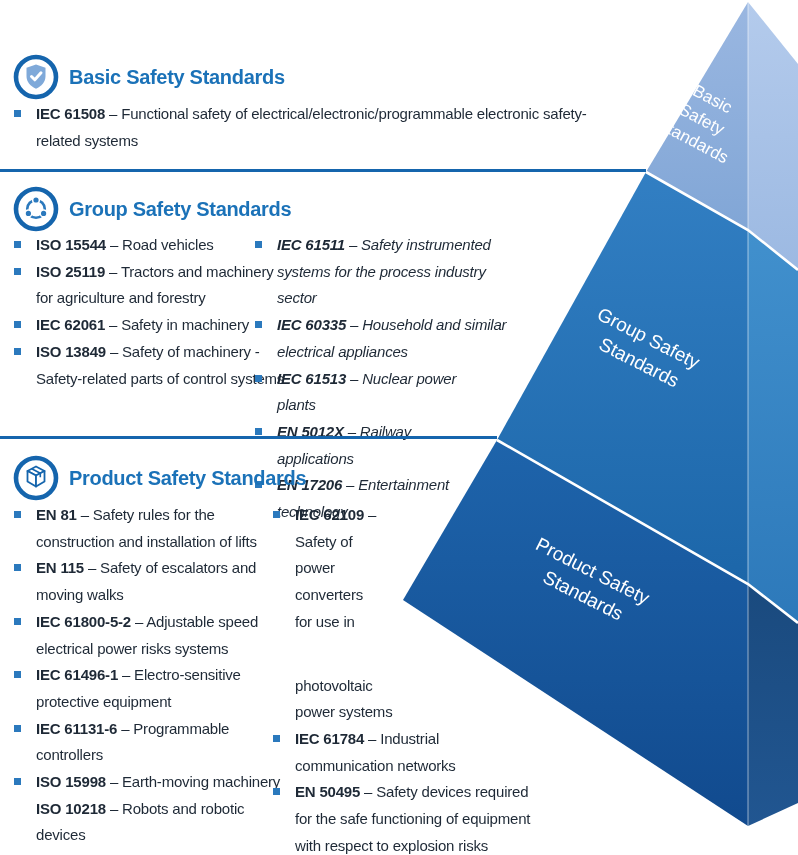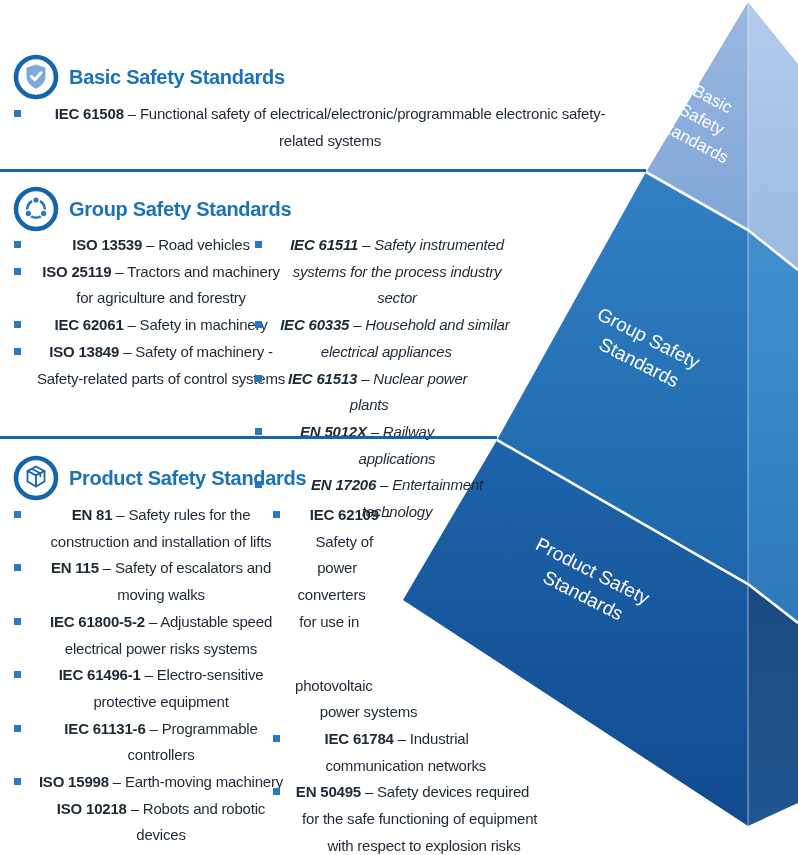--- a/index.html
+++ b/index.html
@@ -21,21 +21,21 @@
   #hdr-basic{left:13px;top:54px;}
   #hdr-group{left:13px;top:186px;}
   #hdr-product{left:13px;top:455px;}
   
   .rule{position:absolute;height:3px;background:#1565ad;left:0;}
   #rule-1{top:169px;width:646px;}
   #rule-2{top:436px;width:497px;}
   
   .std-list{
     position:absolute;margin:0;padding:0;list-style:none;
-    font-size:15px;line-height:26.7px;letter-spacing:-0.2px;text-align:center;
+    font-size:15px;line-height:26.7px;letter-spacing:-0.2px;
   }
   .std-item{position:relative;padding-left:24px;}
   .bullet{position:absolute;left:2px;top:9px;width:7px;height:7px;background:#2b79bd;}
   .code{font-weight:bold;}
   #list-basic{left:12px;top:101px;width:612px;}
   #list-group-1{left:12px;top:232px;width:274px;}
   #list-group-2{left:253px;top:232px;width:264px;font-style:italic;}
   #list-product-1{left:12px;top:502px;width:274px;}
   #list-product-2{left:271px;top:502px;width:282px;}
   
@@ -146,21 +146,21 @@
     <span class="sec-title">Group Safety Standards</span>
   </div>
   <ul class="std-list" id="list-group-1">
 
       <li class="std-item">
         <span class="bullet"></span>
       </li>
 
       <li class="std-item">
         <span class="bullet"></span>
-        <span class="std-text"><b class="code">ISO 13539</b> <span class="desc">– Road vehicles</span></span>
+        <span class="std-text"><b class="code">ISO 15544</b> <span class="desc">– Road vehicles</span></span>
       </li>
 
       <li class="std-item">
         <span class="bullet"></span>
         <span class="std-text"><b class="code">ISO 25119</b> <span class="desc">– Tractors and machinery for agriculture and forestry</span></span>
       </li>
 
       <li class="std-item">
         <span class="bullet"></span>
         <span class="std-text"><b class="code">IEC 62061</b> <span class="desc">– Safety in machinery</span></span>

